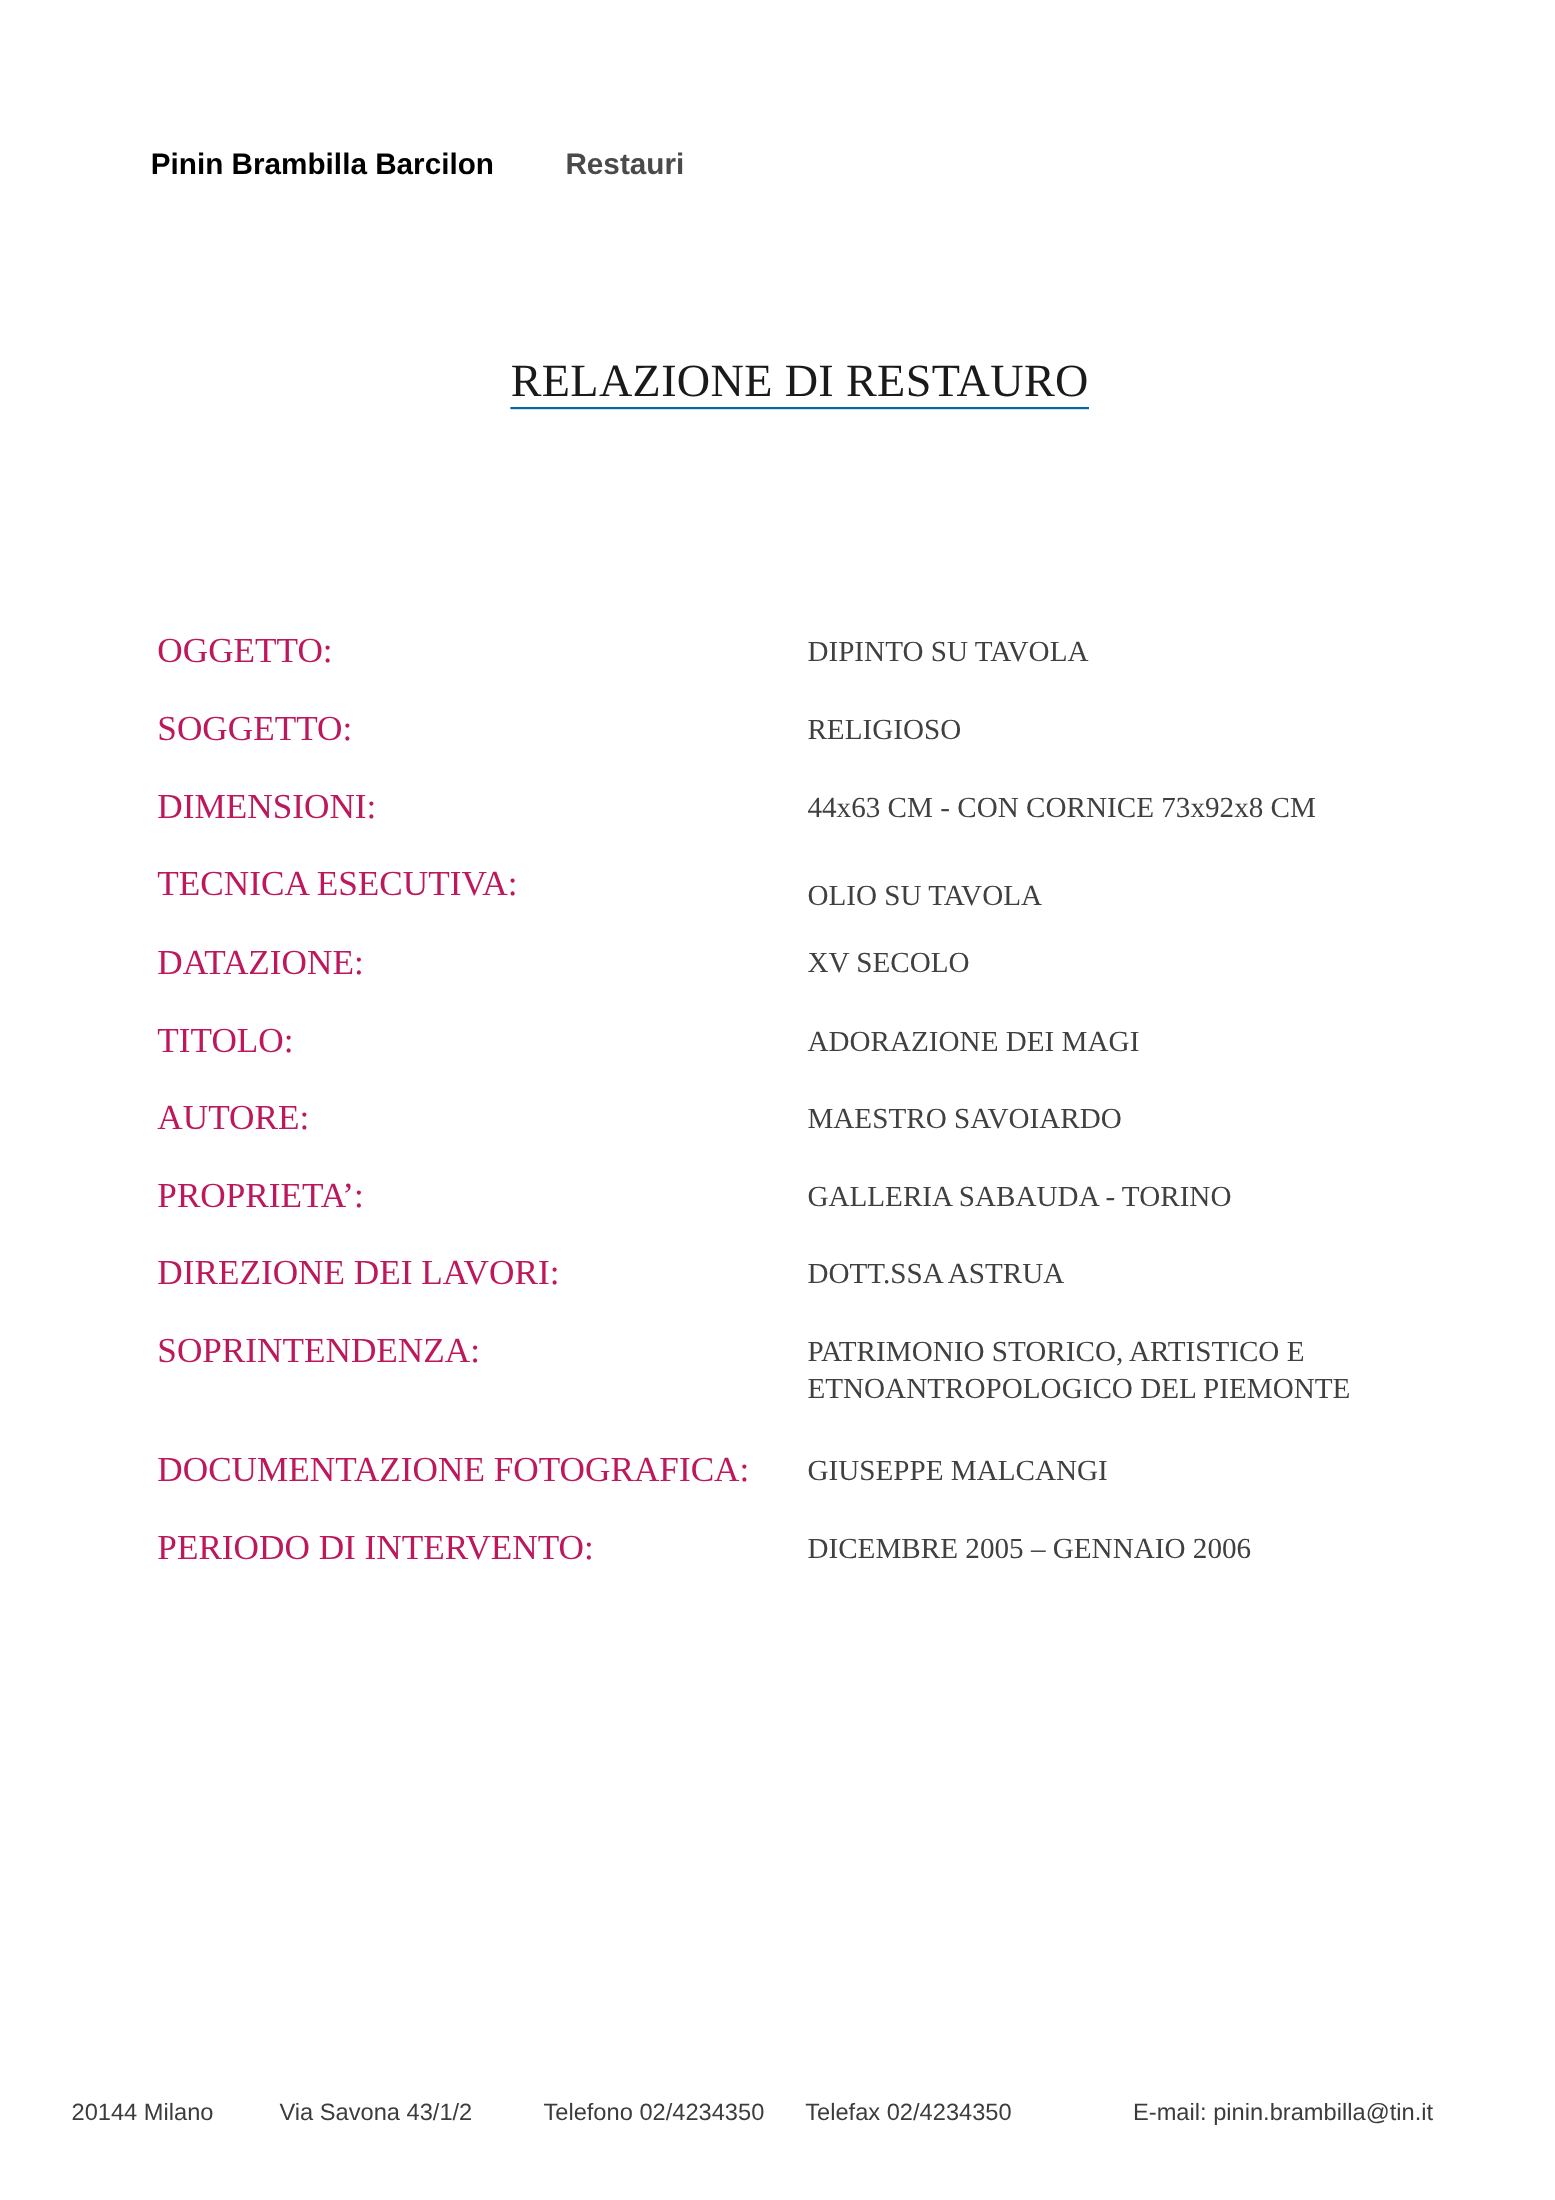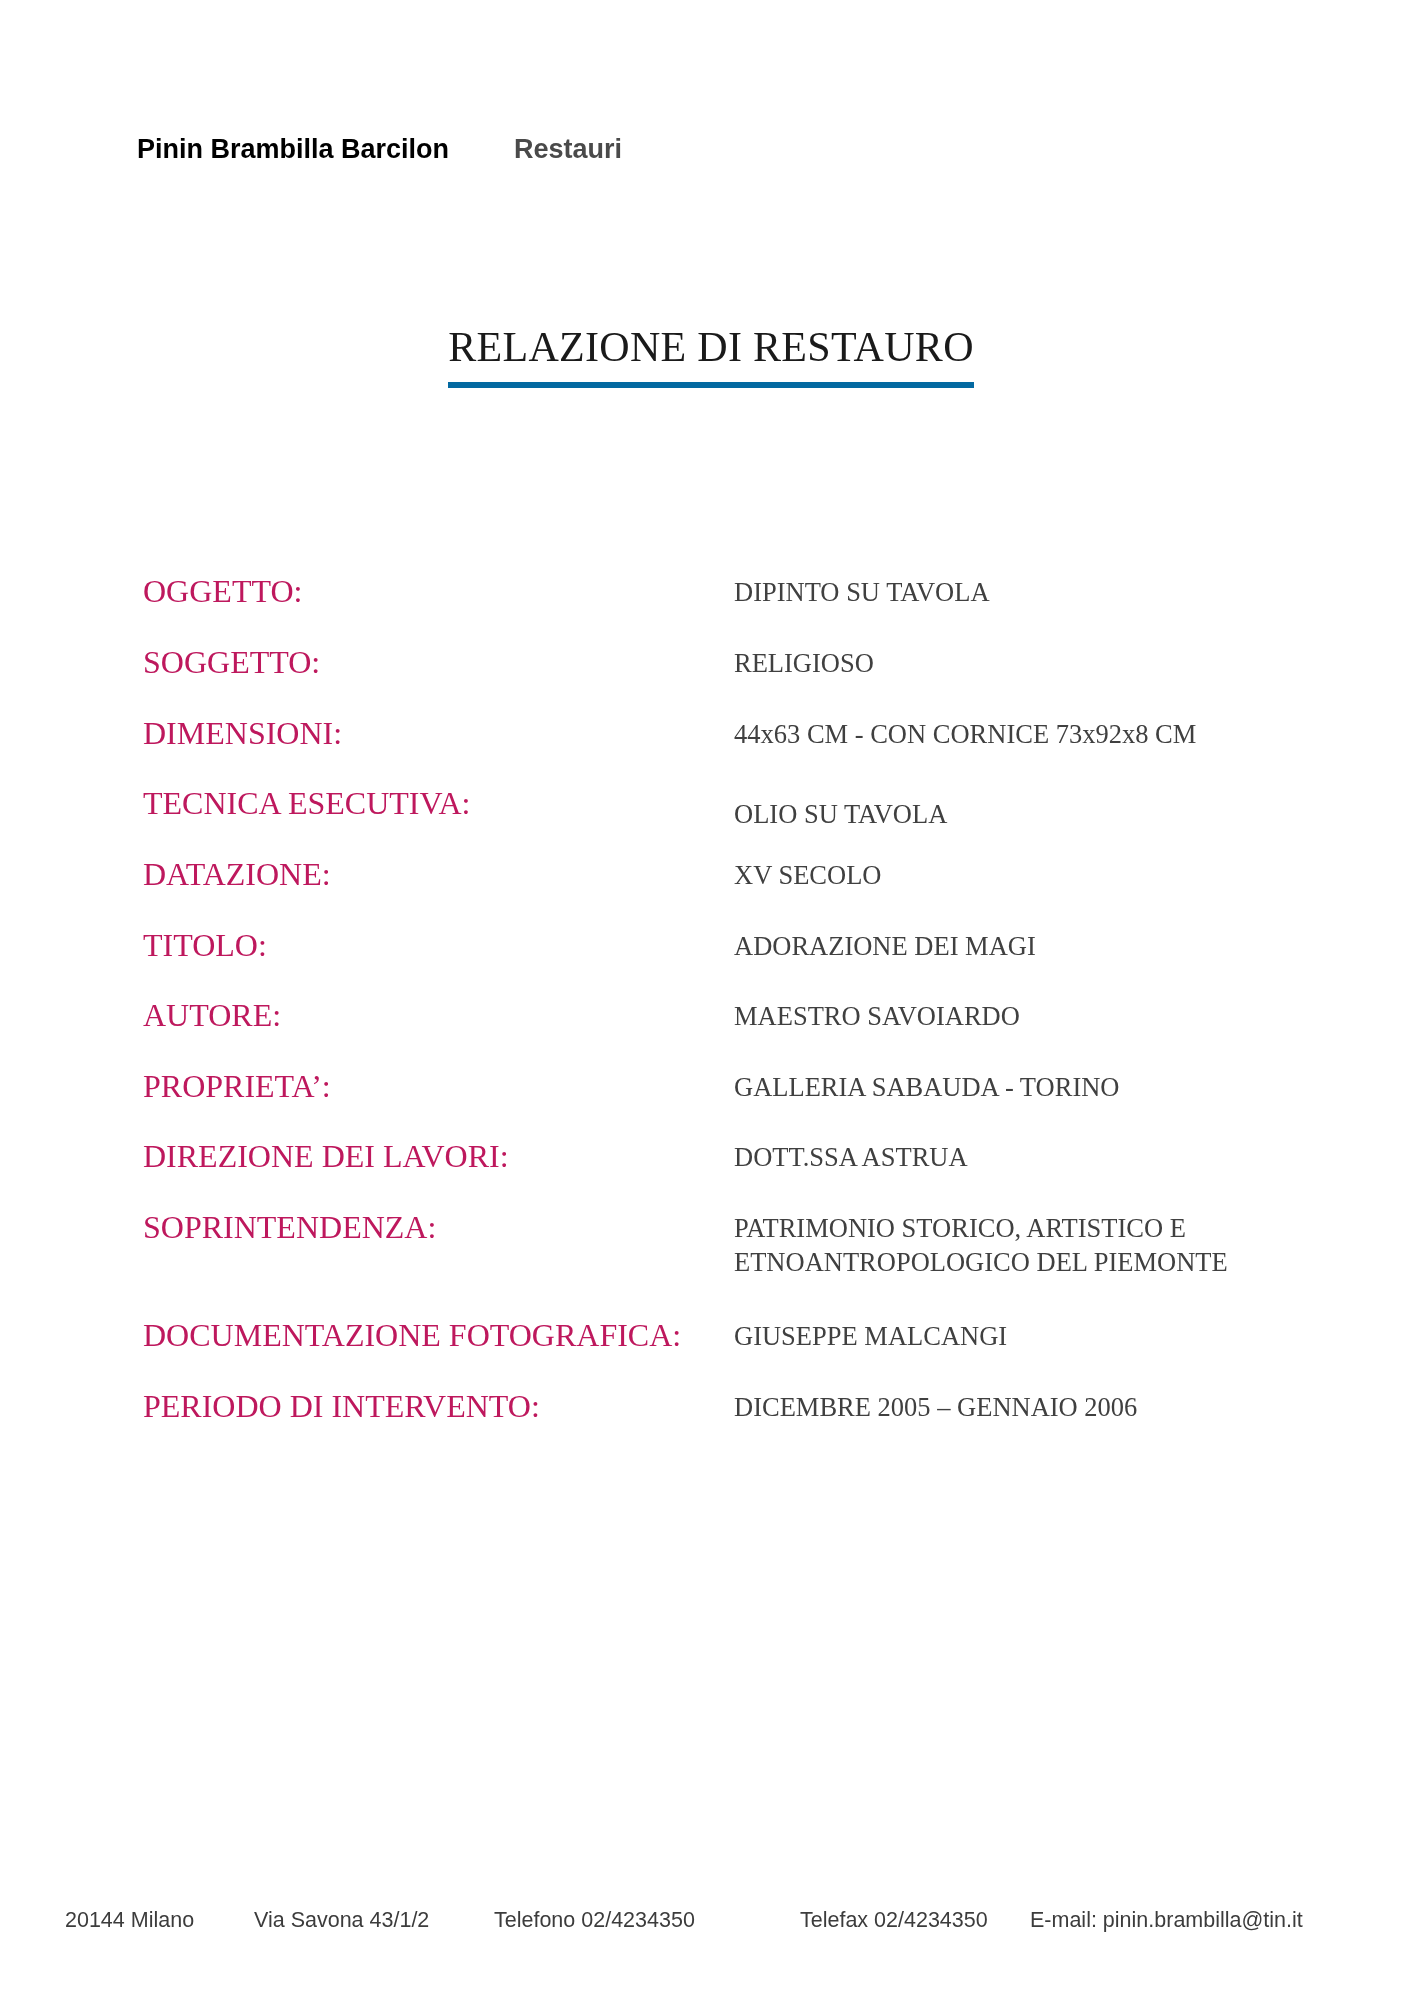--- a/index.html
+++ b/index.html
@@ -41,23 +41,23 @@
       text-align: center;
       font-family: "Liberation Serif", serif;
       font-size: 42px;
       line-height: 50px;
       color: #1a1a1a;
       letter-spacing: 0.3px;
     }
     .title span {
       display: inline-block;
       position: relative;
-      left: 4px;
-      border-bottom: 6px solid #0369a1;
-      padding-bottom: 12px;
+      left: 20px;
+      border-bottom: 2px solid #0369a1;
+      padding-bottom: 0px;
       line-height: 46px;
     }
     .fields {
       position: absolute;
       left: 0;
       top: 0;
       width: 1414px;
       height: 1600px;
     }
     .row {
@@ -160,15 +160,15 @@
   <div class="row" style="top:1388px;">
     <span class="label">PERIODO DI INTERVENTO:</span>
     <span class="value" style="top:2px;">DICEMBRE 2005 – GENNAIO 2006</span>
   </div>
 </section>
 
 <footer class="footer">
   <span style="left:65px;">20144 Milano</span>
   <span style="left:254px;">Via Savona 43/1/2</span>
   <span style="left:494px;">Telefono 02/4234350</span>
-  <span style="left:800px;text-align:right;">Telefax 02/4234350</span>
+  <span style="left:732px;text-align:right;">Telefax 02/4234350</span>
   <span style="left:1030px;">E-mail: pinin.brambilla@tin.it</span>
 </footer>
 
 </body></html>

